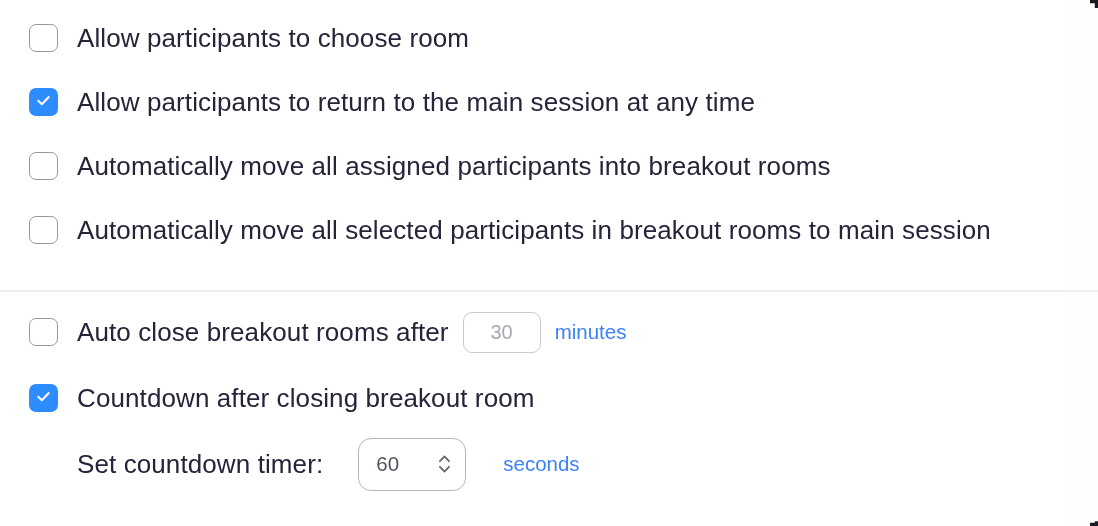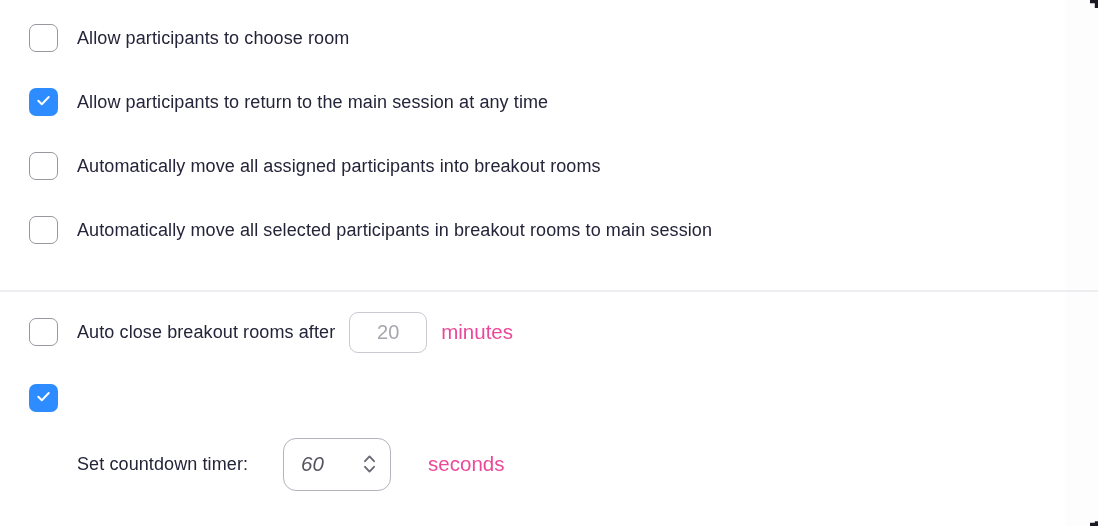--- a/index.html
+++ b/index.html
@@ -84,32 +84,32 @@
   .checkbox.checked .tick {
     position: absolute;
     left: 7px;
     top: 5px;
     width: 15px;
     height: 15px;
     display: block;
   }
 
   .label {
-    font-size: 18px;
+    font-size: 26px;
     color: #24243a;
     letter-spacing: 0.1px;
     white-space: nowrap;
     margin-left: 19px;
     line-height: 1;
   }
   .label.no-indent { margin-left: 0; }
 
   .trailing-label {
     font-size: 20.5px;
-    color: #ec4899;
+    color: #3b82f6;
     white-space: nowrap;
     margin-left: 14px;
     line-height: 1;
   }
 
   .num-input {
     width: 78px;
     height: 41px;
     margin-left: 14px;
     border: 1.5px solid #c9c9d1;
@@ -131,21 +131,20 @@
     margin-left: 12px;
     border: 1.5px solid #b4b4bc;
     border-radius: 13px;
     background: #ffffff;
     box-sizing: border-box;
     display: flex;
     align-items: center;
     justify-content: space-between;
     padding: 0 14px 0 17px;
     flex: 0 0 auto;
-    font-style: italic;
   }
   .stepper-value {
     font-size: 20.5px;
     color: #54545e;
     line-height: 1;
   }
   .stepper-arrows {
     width: 13px;
     height: 22px;
     display: block;
@@ -195,30 +194,31 @@
 
   </div>
 
   <div class="divider"></div>
 
   <div class="section section-bottom">
 
     <div class="row">
       <div class="checkbox"></div>
       <span class="label">Auto close breakout rooms after</span>
-      <div class="num-input" placeholder="30">20</div>
+      <div class="num-input" placeholder="30">30</div>
       <span class="trailing-label">minutes</span>
     </div>
 
     <div class="row">
       <div class="checkbox checked">
         <svg class="tick" viewBox="0 0 16 16">
           <path d="M2.4 8.3 L6.2 12 L13.6 4.3" fill="none" stroke="#ffffff" stroke-width="2.1" stroke-linecap="round" stroke-linejoin="round"></path>
         </svg>
       </div>
+      <span class="label">Countdown after closing breakout room</span>
     </div>
 
     <div class="row indented">
       <span class="label no-indent">Set countdown timer:</span>
       <div class="stepper">
         <span class="stepper-value">60</span>
         <svg class="stepper-arrows" viewBox="0 0 13 22">
           <path d="M2 8.2 L6.5 3.4 L11 8.2" fill="none" stroke="#6b6b75" stroke-width="1.9" stroke-linecap="round" stroke-linejoin="round"></path>
           <path d="M2 13.8 L6.5 18.6 L11 13.8" fill="none" stroke="#6b6b75" stroke-width="1.9" stroke-linecap="round" stroke-linejoin="round"></path>
         </svg>

